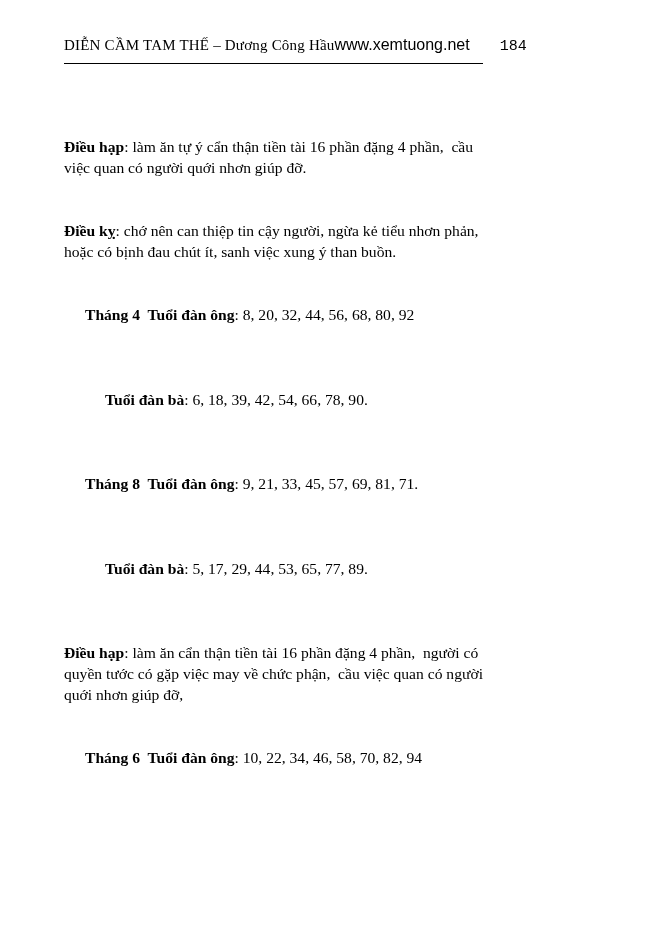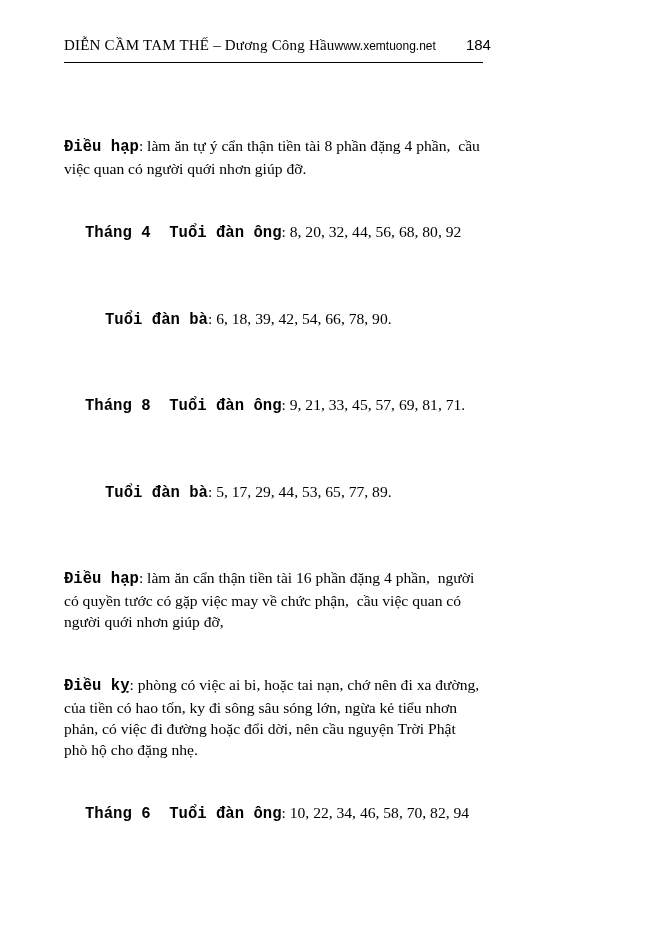--- a/index.html
+++ b/index.html
@@ -23,25 +23,25 @@
     font-size: 15px;
     color: #000000;
   }
   .header-title {
     font-family: "Liberation Serif", serif;
     letter-spacing: 0.2px;
     white-space: pre;
   }
   .header-url {
     font-family: "Liberation Sans", sans-serif;
-    font-size: 12px;
+    font-size: 16px;
     margin-left: auto;
   }
   .header-page {
-    font-family: Liberation Sans, sans-serif;
+    font-family: Liberation Mono, monospace;
     margin-left: 30px;
   }
   .header-rule {
     border: 0;
     border-top: 1.6px solid #000000;
     margin: 8px 0 0 0;
   }
   .doc-body {
     margin-top: 9px;
     font-family: "Liberation Serif", serif;
@@ -49,46 +49,46 @@
     line-height: 21px;
     color: #000000;
     white-space: pre-wrap;
   }
   .doc-body p {
     margin: 0;
     padding: 0;
   }
   .doc-body p.month  { padding-left: 21px; }
   .doc-body p.female { padding-left: 41px; margin-top: 22px; }
-  .doc-body b { font-weight: bold; font-family: Liberation Mono, monospace; }
+  .doc-body b { font-weight: bold; }
 </style>
 </head>
 <body>
 
 <div class="page">
 
   <div class="page-header">
     <span class="header-title">DIỄN CẦM TAM THẾ – Dương Công Hầu</span>
     <span class="header-url">www.xemtuong.net</span>
     <span class="header-page">184</span>
   </div>
 
   <hr class="header-rule">
 
   <div class="doc-body">
 
-    <p class="entry"><b>Điều hạp</b><span>: làm ăn tự ý cẩn thận tiền tài 8 phần đặng 4 phần,  cầu việc quan có người quới nhơn giúp đỡ.</span></p>
+    <p class="entry"><b>Điều hạp</b><span>: làm ăn tự ý cẩn thận tiền tài 16 phần đặng 4 phần,  cầu việc quan có người quới nhơn giúp đỡ.</span></p>
+    <p class="entry"><b>Điều kỵ</b><span>: chớ nên can thiệp tin cậy người, ngừa kẻ tiểu nhơn phản, hoặc có bịnh đau chút ít, sanh việc xung ý than buồn.</span></p>
     <p class="month"><b>Tháng 4  Tuổi đàn ông</b><span>: 8, 20, 32, 44, 56, 68, 80, 92</span></p>
     <p class="female"><b>Tuổi đàn bà</b><span>: 6, 18, 39, 42, 54, 66, 78, 90.</span></p>
 
     <p class="month"><b>Tháng 8  Tuổi đàn ông</b><span>: 9, 21, 33, 45, 57, 69, 81, 71.</span></p>
     <p class="female"><b>Tuổi đàn bà</b><span>: 5, 17, 29, 44, 53, 65, 77, 89.</span></p>
 
     <p class="entry"><b>Điều hạp</b><span>: làm ăn cẩn thận tiền tài 16 phần đặng 4 phần,  người có quyền tước có gặp việc may về chức phận,  cầu việc quan có người quới nhơn giúp đỡ,</span></p>
-    <p class="entry"><b>Điều kỵ</b><span>: phòng có việc ai bi, hoặc tai nạn, chớ nên đi xa đường, của tiền có hao tốn, ky đi sông sâu sóng lớn, ngừa kẻ tiểu nhơn phản, có việc đi đường hoặc đổi dời, nên cầu nguyện Trời Phật phò hộ cho đặng nhẹ.</span></p>
     <p class="month"><b>Tháng 6  Tuổi đàn ông</b><span>: 10, 22, 34, 46, 58, 70, 82, 94</span></p>
     
 
     
     
     
     
 
     
     

